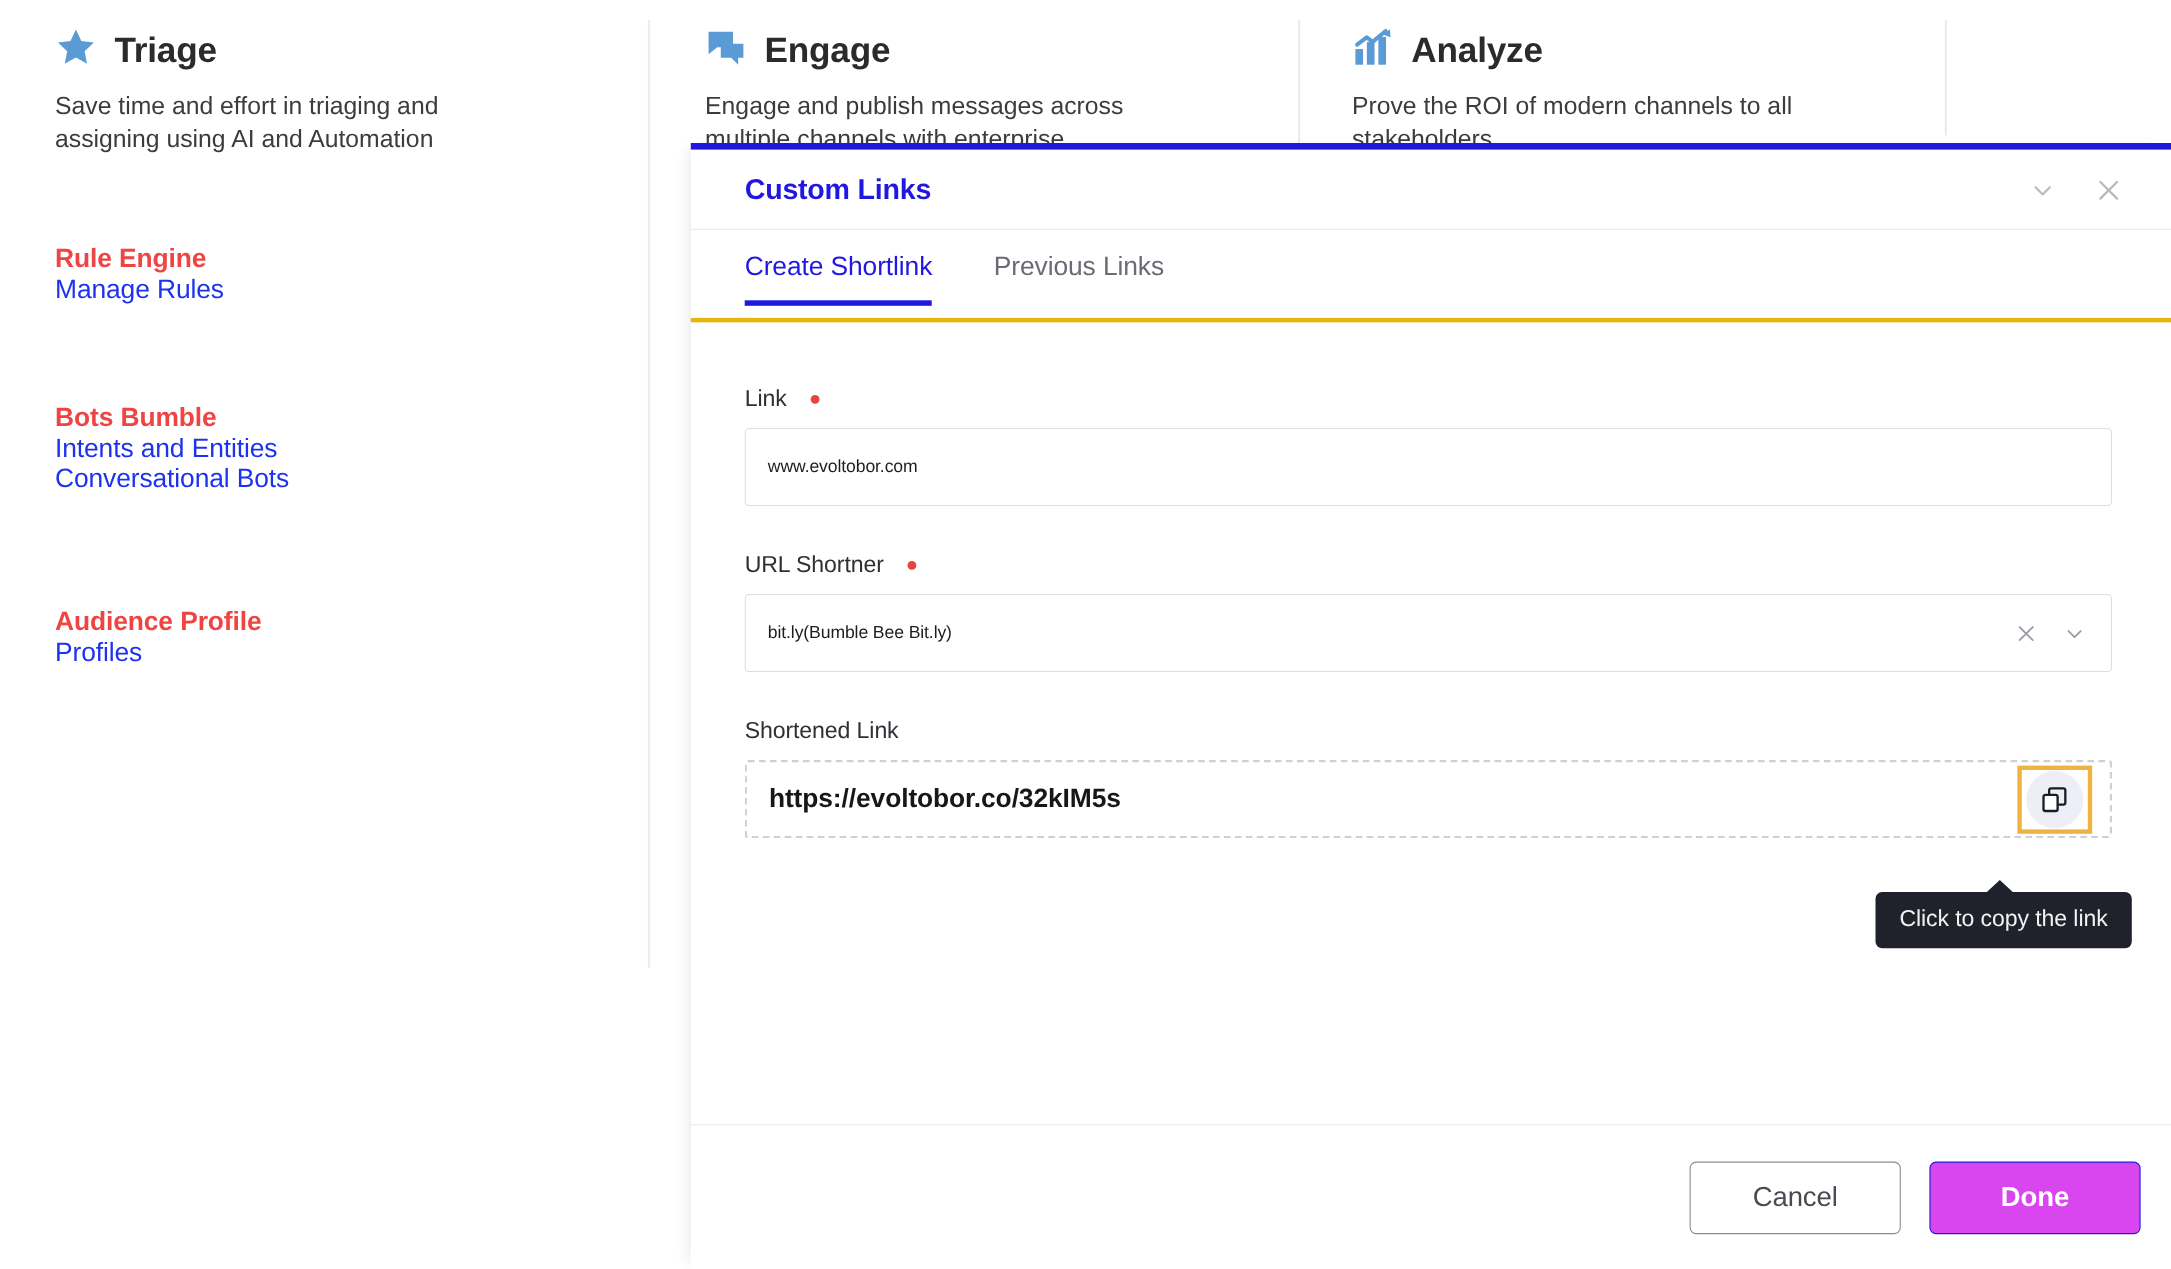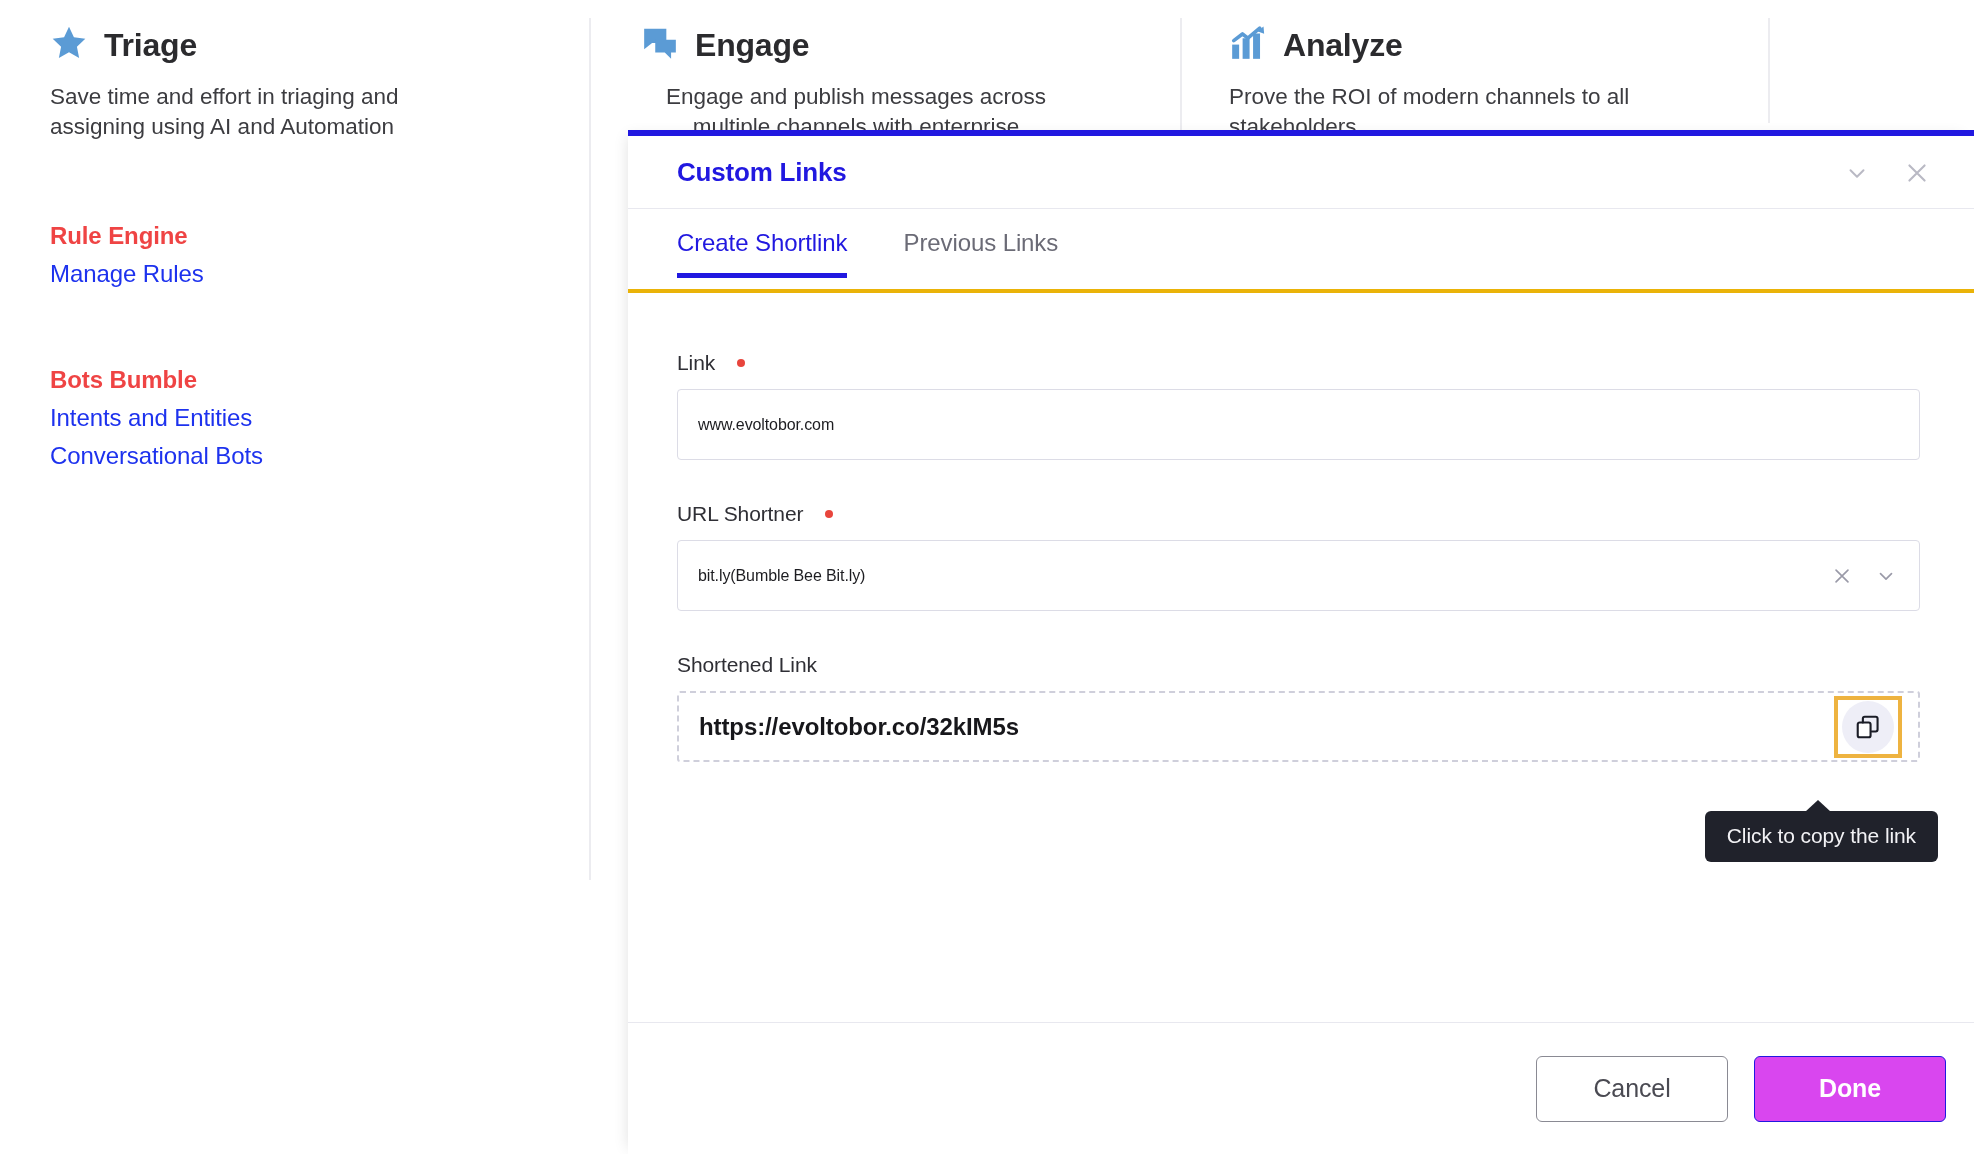--- a/index.html
+++ b/index.html
@@ -26,21 +26,21 @@
     top: 18px;
     width: 2px;
     background: #ececf0;
   }
   .col-divider.d1 { left: 589px;  height: 862px; }
   .col-divider.d2 { left: 1180px; height: 862px; }
   .col-divider.d3 { left: 1768px; height: 105px; }
 
   .feature-col { position: absolute; top: 22px; }
   .feature-col.c1 { left: 50px;   width: 500px; }
-  .feature-col.c2 { left: 641px;  width: 510px; text-align: center; }
+  .feature-col.c2 { left: 641px;  width: 510px; }
   .feature-col.c3 { left: 1229px; width: 510px; }
 
   .feat-head {
     display: flex;
     align-items: center;
     gap: 16px;
     height: 46px;
   }
   .feat-title {
     font-size: 32px;
@@ -61,21 +61,20 @@
   
   .grp { position: absolute; left: 50px; width: 480px; }
   .grp-title {
     font-size: 24px;
     font-weight: 700;
     color: #ef4444;
     letter-spacing: -0.1px;
   }
   .grp-link {
     display: block;
-    margin-top: 10px;
     font-size: 24px;
     color: #1d32ee;
     letter-spacing: -0.1px;
     text-decoration: none;
     cursor: pointer;
   }
 
   
   #modal {
     position: absolute;
@@ -324,20 +323,24 @@
       <div class="grp-title">Rule Engine</div>
       <a class="grp-link">Manage Rules</a>
     </div>
 
     <div class="grp" style="top:366px">
       <div class="grp-title">Bots Bumble</div>
       <a class="grp-link">Intents and Entities</a>
       <a class="grp-link">Conversational Bots</a>
     </div>
 
+    <div class="grp" style="top:552px">
+      <div class="grp-title">Audience Profile</div>
+      <a class="grp-link">Profiles</a>
+    </div>
 
     <div class="feature-col c2">
       <div class="feat-head">
         <span class="ico">
           <svg width="38" height="38" viewBox="0 0 24 24" aria-hidden="true">
             <path fill="#5b9bd5" d="M2 3h14v9H7l-5 4z"></path>
             <path fill="#5b9bd5" d="M9 10h13v8h-3v4l-4-4H9z"></path>
           </svg>
         </span>
         <span class="feat-title">Engage</span>

